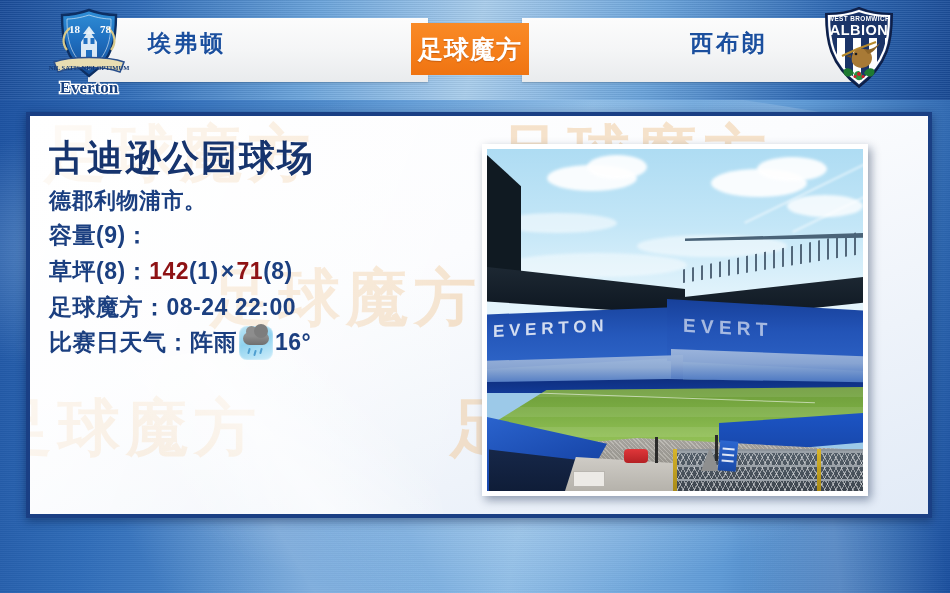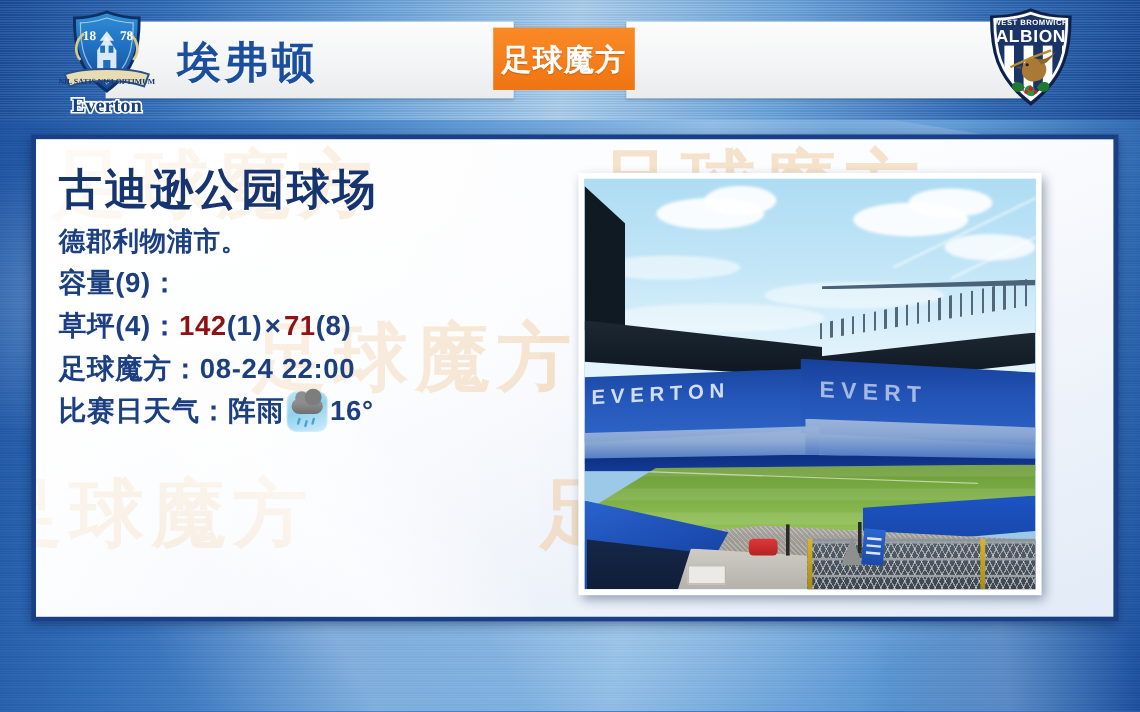--- a/index.html
+++ b/index.html
@@ -49,21 +49,21 @@
   }
   .namebar{
     position:absolute;top:18px;height:64px;
     background:linear-gradient(180deg,#fcfcfc 0%,#f4f5f6 52%,#e9ebed 100%);
     box-shadow:0 1px 2px rgba(0,0,0,.18);
   }
   .namebar.left{left:88px;width:340px;}
   .namebar.right{left:522px;width:340px;}
   .team-name{
     position:absolute;top:28px;
-    font-size:36px;font-weight:bold;color:#1b4f9e;letter-spacing:3px;
+    font-size:23px;font-weight:bold;color:#1b4f9e;letter-spacing:3px;
     text-shadow:0 1px 0 rgba(255,255,255,.8);
   }
   .team-name.left{left:148px;}
   .team-name.right{left:690px;}
 
   .center-logo{
     position:absolute;left:411px;top:23px;width:118px;height:52px;
     background:linear-gradient(180deg,#f98a26 0%,#f6801c 48%,#ef7412 100%);
     z-index:8;display:flex;align-items:center;justify-content:center;
   }
@@ -252,20 +252,21 @@
   <div class="bg-swoosh2"></div>
 
   <div class="topbar">
     <div class="topbar-grad"></div>
     <div class="topbar-scan"></div>
 
     <div class="namebar left"></div>
     <div class="namebar right"></div>
 
     <div class="team-name left">埃弗顿</div>
+    <div class="team-name right">西布朗</div>
 
     <svg class="crest left" viewBox="0 0 94 94">
       <defs>
         <linearGradient id="evShield" x1="0" y1="0" x2="0" y2="1">
           <stop offset="0%" stop-color="#2f8fd6"></stop>
             <stop offset="45%" stop-color="#1f6fc0"></stop>
           <stop offset="100%" stop-color="#134a92"></stop>
         </linearGradient>
       </defs>
       <path d="M47 6 C36 10 26 11 20 11 C20 34 22 54 47 72 C72 54 74 34 74 11 C68 11 58 10 47 6 Z" fill="url(#evShield)" stroke="#0d2f63" stroke-width="2.4"></path>
@@ -344,21 +345,21 @@
 
     <div class="info">
       <div class="stad-title">古迪逊公园球场</div>
       <div class="desc">德郡利物浦市。</div>
 
       <div class="row">
         <span>容量(9)：</span>
       </div>
 
       <div class="row">
-        <span>草坪(4)：</span>
+        <span>草坪(8)：</span>
         <span class="hl">142</span>
         <span>(1)</span>
         <span class="times">×</span>
         <span class="hl">71</span>
         <span>(8)</span>
       </div>
 
       <div class="row">
         <span>足球魔方：</span>
         <span>08-24 22:00</span>

